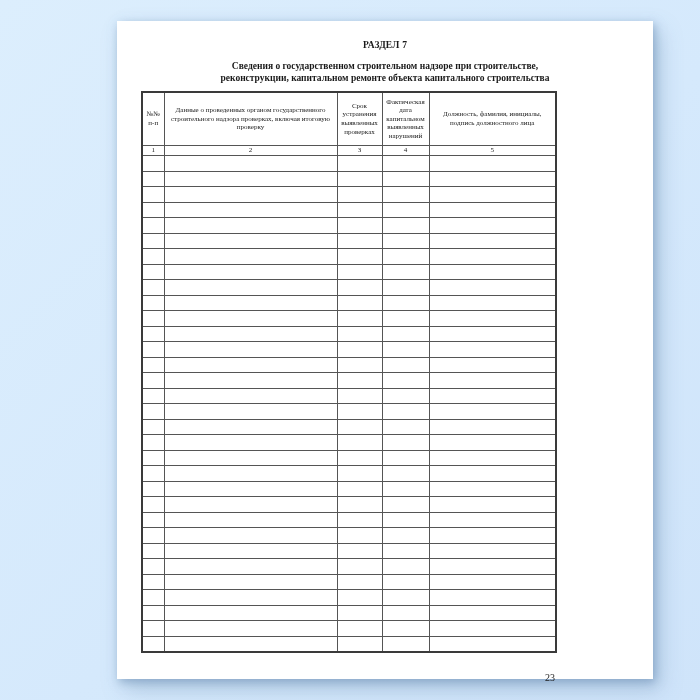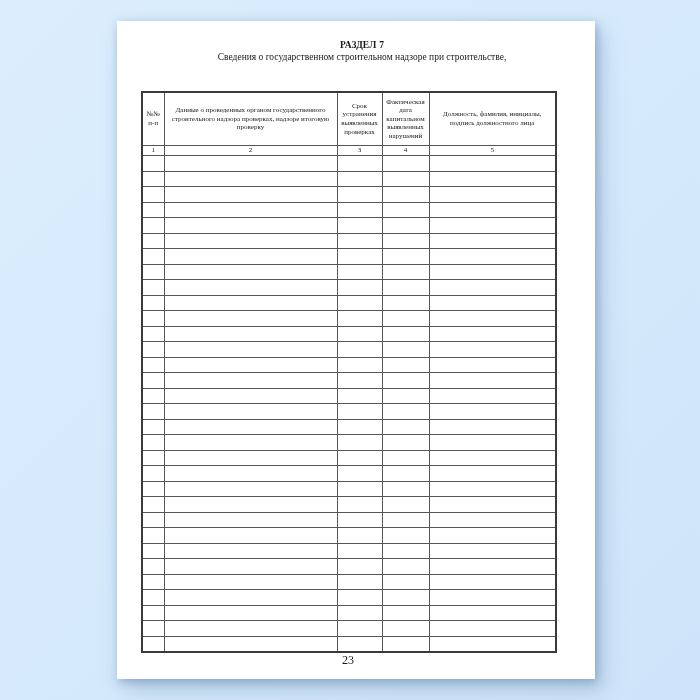--- a/index.html
+++ b/index.html
@@ -12,39 +12,38 @@
     overflow: hidden;
     font-family: "Liberation Serif", "DejaVu Serif", serif;
     color: #1a1a1a;
     background: linear-gradient(135deg, #dceefd 0%, #d5e9fc 55%, #cfe4fa 100%);
     position: relative;
   }
   .paper {
     position: absolute;
     left: 117px;
     top: 21px;
-    width: 466px;
+    width: 536px;
     height: 658px;
     background: #ffffff;
     box-shadow: 2px 3px 9px rgba(104, 138, 176, 0.55),
                 7px 10px 20px rgba(104, 138, 176, 0.35);
-    padding-left: 12px;
   }
   .title {
     margin-top: 19px;
     text-align: center;
     font-weight: bold;
     font-size: 9.5px;
     line-height: 11px;
     letter-spacing: 0.2px;
   }
   .subtitle {
-    margin-top: 1px;
+    margin-top: 10px;
     text-align: center;
-    font-weight: normal;
+    font-weight: bold;
     font-size: 9.5px;
     line-height: 11.5px;
   }
   table.supervision-table {
     position: absolute;
     left: 24px;
     top: 70px;
     width: 414px;
     border-collapse: collapse;
     table-layout: fixed;
@@ -75,51 +74,52 @@
     vertical-align: middle;
     padding: 0;
   }
   .body-row td {
     height: 14.5px;
     padding: 0;
   }
   .pagenum {
     position: absolute;
     left: 24px;
-    top: 632px;
+    top: 651px;
     width: 414px;
-    text-align: center;
-    font-size: 12px;
+    text-align: right;
+    font-size: 10px;
     padding-right: 2px;
   }
 </style>
 </head>
 <body>
 
 <div class="paper">
 
   <div class="title">РАЗДЕЛ 7</div>
 
   <div class="subtitle">
     <div>Сведения о государственном строительном надзоре при строительстве,</div>
+    <div>реконструкции, капитальном ремонте объекта капитального строительства</div>
   </div>
 
   <table class="supervision-table">
     <colgroup>
       <col style="width:22px">
       <col style="width:173px">
       <col style="width:45px">
       <col style="width:47px">
       <col style="width:127px">
     </colgroup>
     <thead>
       <tr class="header-row">
         <th class="prewrap">№№
 п-п</th>
-        <th>Данные о проведенных органом государственного строительного надзора проверках, надзоре итоговую проверку</th>
+        <th>Данные о проведенных органом государственного строительного надзора проверках, включая итоговую проверку</th>
         <th>Срок устранения выявленных проверках</th>
         <th>Фактическая дата капитальном выявленных нарушений</th>
         <th>Должность, фамилия, инициалы, подпись должностного лица</th>
       </tr>
       <tr class="num-row">
         <td>1</td>
         <td>2</td>
         <td>3</td>
         <td>4</td>
         <td>5</td>

